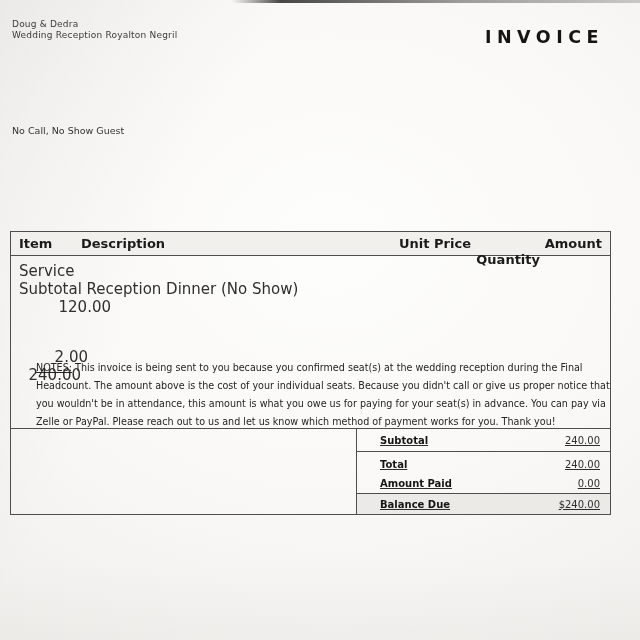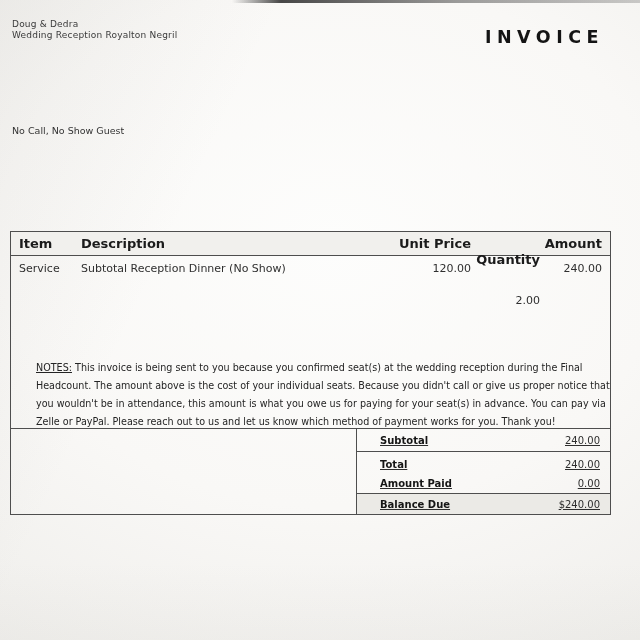--- a/index.html
+++ b/index.html
@@ -82,22 +82,23 @@
     box-sizing: border-box;
   }
   .col-item { width: 62px; }
   .col-desc { flex: 1; }
   .col-up   { width: 92px; text-align: right; }
   .col-qty  { width: 69px; text-align: right; margin-top: 32px; }
   .col-amt  { width: 62px; text-align: right; }
   .item-row {
     display: flex;
     padding: 6px 8px 0 8px;
-    font-size: 11px;
+    font-size: 15px;
     color: #2f2f2f;
+    flex-direction: column;
   }
   .notes {
     position: absolute;
     left: 25px; top: 127px;
     width: 586px;
     font-size: 9.6px;
     line-height: 18px;
     color: #242424;
   }
   .notes-label { text-decoration: underline; }

